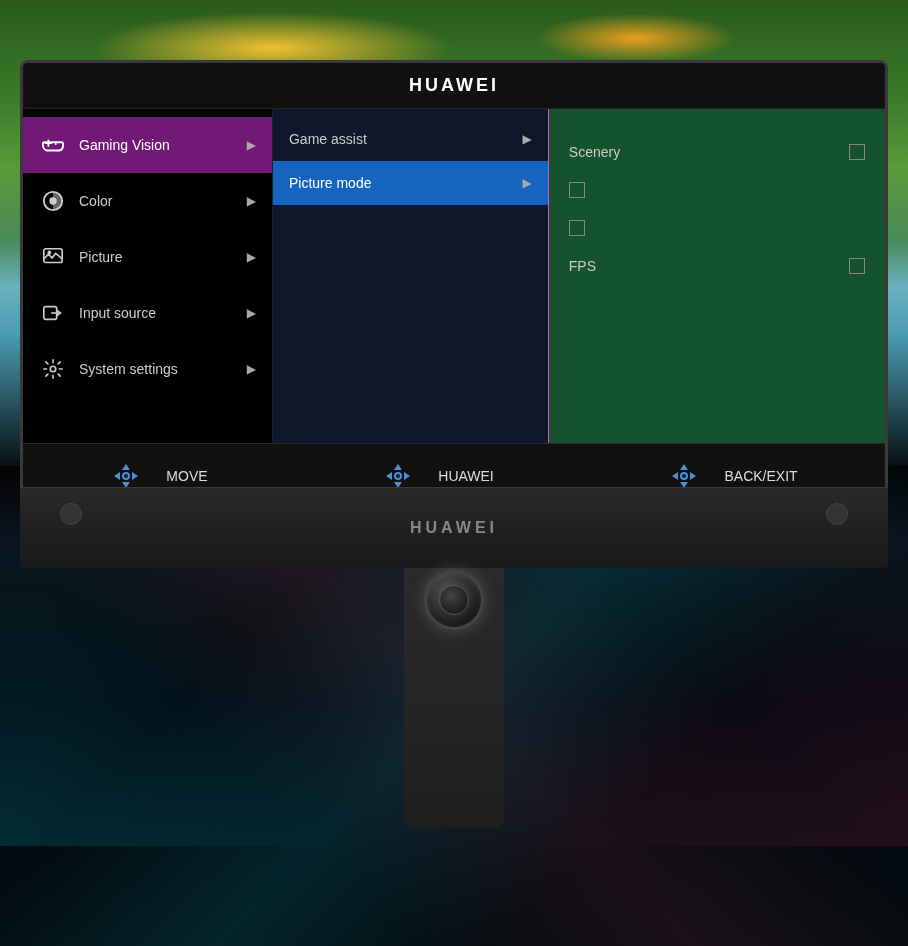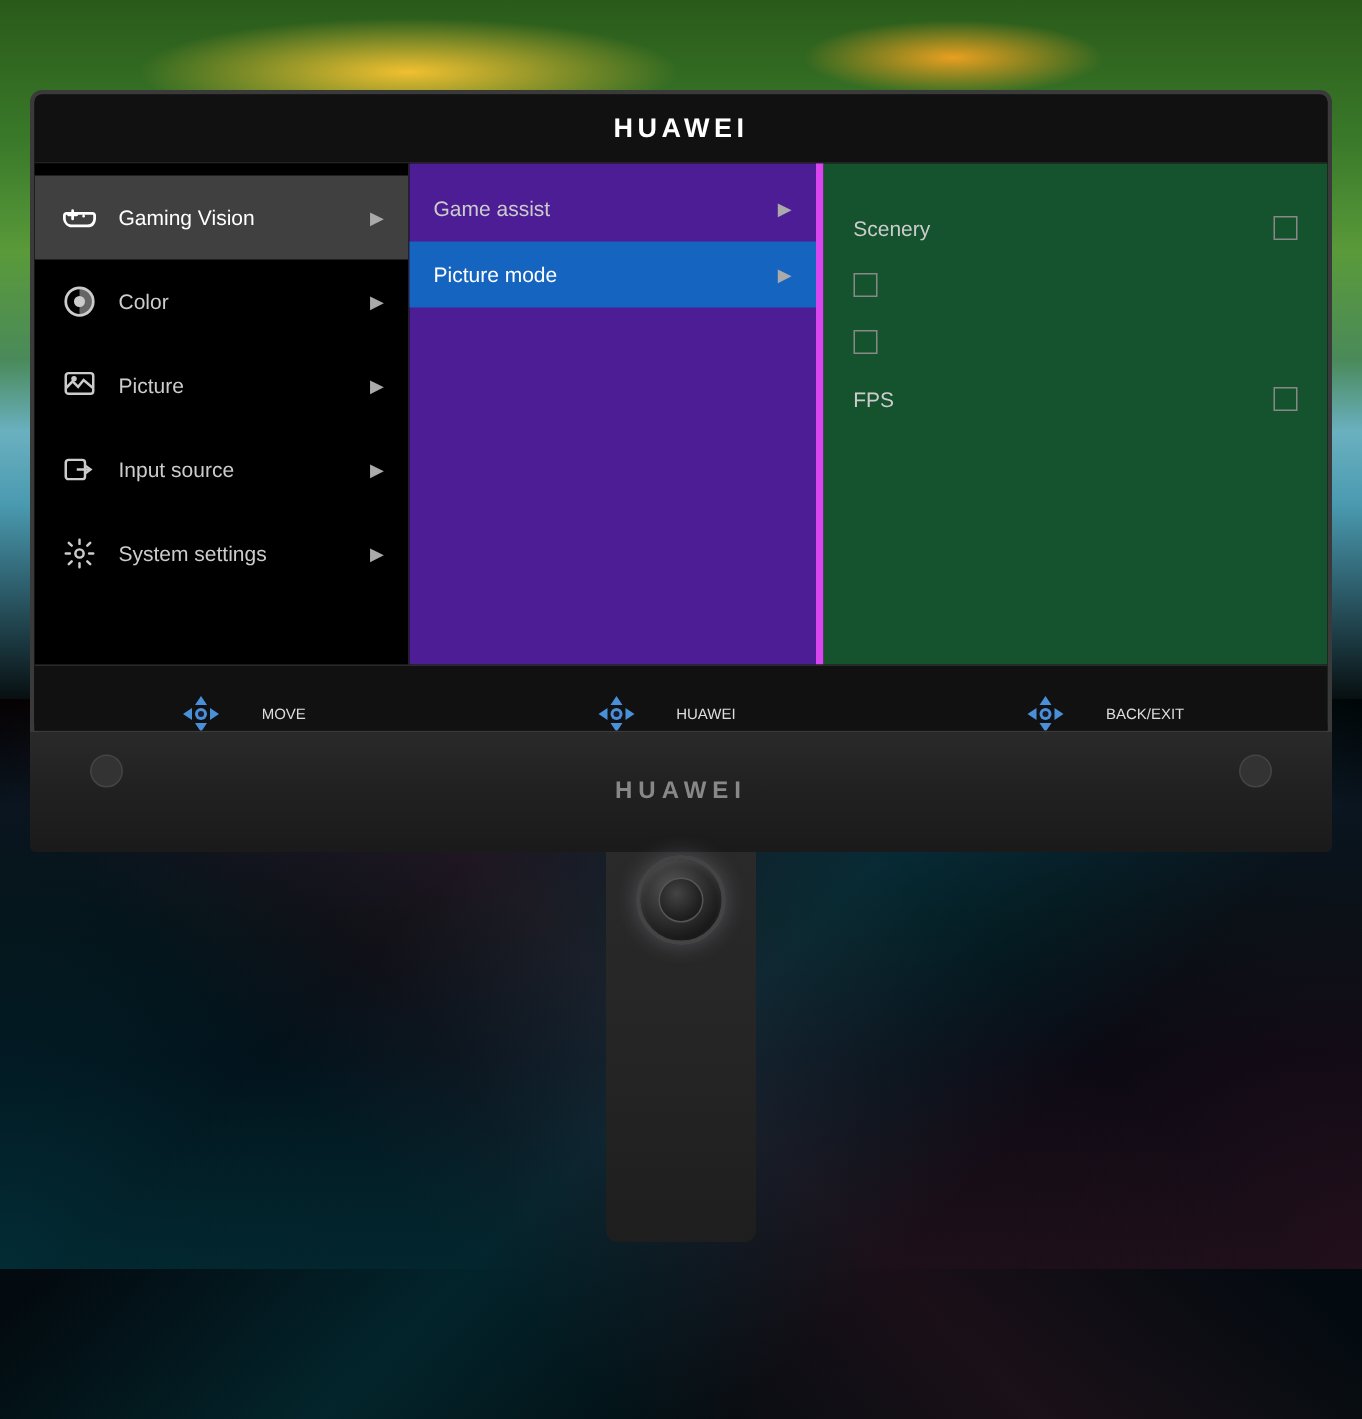--- a/index.html
+++ b/index.html
@@ -101,21 +101,21 @@
     .menu-item {
       display: flex;
       align-items: center;
       padding: 14px 16px;
       color: #ccc;
       font-size: 14px;
       cursor: pointer;
       position: relative;
     }
     .menu-item.active {
-      background: #404040;
+      background: #701a75;
       color: #fff;
     }
     .menu-item .item-icon {
       width: 28px;
       height: 28px;
       margin-right: 12px;
       display: flex;
       align-items: center;
       justify-content: center;
       flex-shrink: 0;
@@ -125,22 +125,22 @@
       font-size: 14px;
     }
     .menu-item .item-arrow {
       color: #aaa;
       font-size: 12px;
     }
 
     
     .osd-col-mid {
       width: 32%;
-      background: #4c1d95;
-      border-right: 5px solid #d946ef;
+      background: #0f172a;
+      border-right: 1px solid #d946ef;
       padding: 8px 0;
     }
 
     .sub-menu-item {
       display: flex;
       align-items: center;
       padding: 14px 16px;
       color: #ccc;
       font-size: 14px;
       cursor: pointer;
@@ -204,21 +204,21 @@
       align-items: center;
       justify-content: space-around;
       border-top: 1px solid #2a2a2a;
     }
 
     .nav-item {
       display: flex;
       align-items: center;
       gap: 24px;
       color: #ddd;
-      font-size: 10px;
+      font-size: 14px;
     }
 
     
     .monitor-bezel {
       position: absolute;
       top: 428px;
       left: 0;
       right: 0;
       height: 80px;
       background: linear-gradient(180deg, #2a2a2a 0%, #222 40%, #1a1a1a 100%);

